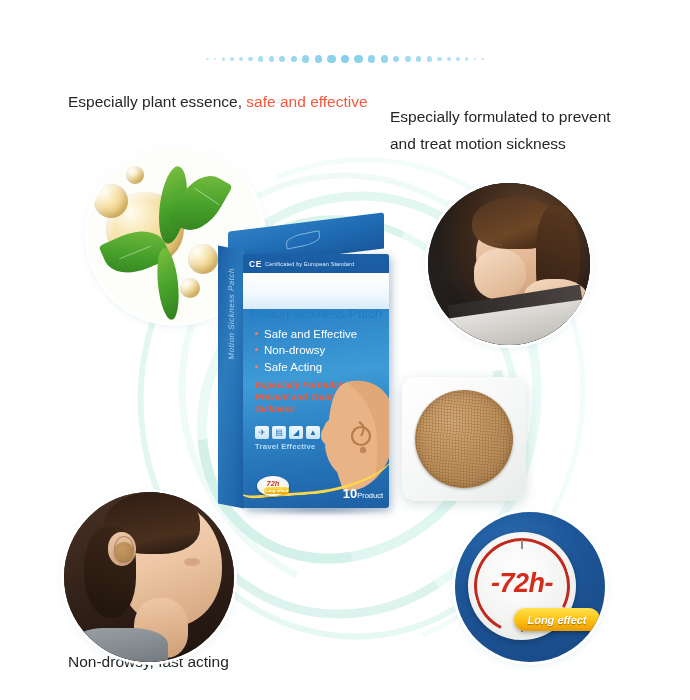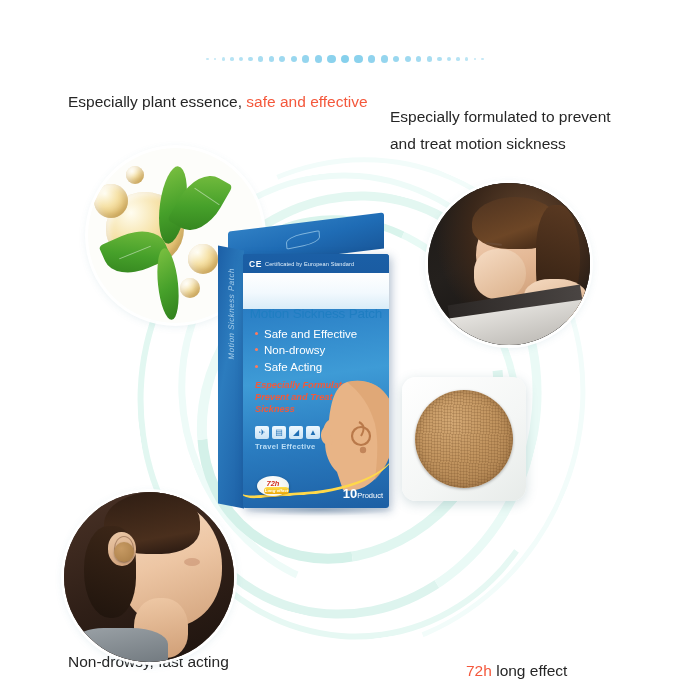--- a/index.html
+++ b/index.html
@@ -273,23 +273,20 @@
     <div class="ring" style="left:146px;top:88px;width:288px;height:334px;border-width:10px;border-color:transparent #e0f6f0 #d4f1e9 #ebfaf6;transform:rotate(38deg);"></div>
     <div class="ring" style="left:78px;top:22px;width:424px;height:468px;border-width:6px;border-color:#eefbf8 transparent #e6f8f3 #e2f7f1;transform:rotate(-8deg);"></div>
     <div class="ring" style="left:58px;top:4px;width:464px;height:504px;border-width:5px;border-color:#f2fcfa #f2fcfa transparent transparent;transform:rotate(24deg);"></div>
   </div>
 
   <div class="cap" id="cap-tl">
     <span>Especially plant essence, </span><span class="hl">safe and effective</span>
   </div>
   <div class="cap" id="cap-tr">Especially formulated to prevent and treat motion sickness</div>
   <div class="cap" id="cap-bl">Non-drowsy, fast acting</div>
-  <div class="cap" id="cap-br">
-    <span class="hl">72h</span><span> long effect</span>
-  </div>
 
   <div class="circle" id="c-plant">
     <div class="ph">
       <div class="drop" style="left:18px;top:44px;width:78px;height:74px;"></div>
       <div class="drop" style="left:6px;top:36px;width:34px;height:34px;"></div>
       <div class="drop" style="left:38px;top:18px;width:18px;height:18px;"></div>
       <div class="drop" style="left:100px;top:96px;width:30px;height:30px;"></div>
       <div class="drop" style="left:92px;top:130px;width:20px;height:20px;"></div>
       <div class="leaf" style="left:72px;top:18px;width:26px;height:78px;transform:rotate(8deg);border-radius:50% 50% 50% 50%;"></div>
       <div class="leaf" style="left:92px;top:24px;width:40px;height:62px;transform:rotate(30deg);"></div>
@@ -323,20 +320,33 @@
     <div style="position:absolute;left:50px;top:50px;width:20px;height:20px;border-radius:50%;background:radial-gradient(circle at 36% 32%,#c79a63,#a77c46);box-shadow:0 1px 2px rgba(0,0,0,.35);"></div>
     <div style="position:absolute;left:70px;top:106px;width:54px;height:60px;border-radius:46% 46% 40% 40%;background:linear-gradient(170deg,#efc9a6,#cf9e76);"></div>
     <div style="position:absolute;left:12px;top:136px;width:92px;height:40px;border-radius:30% 40% 0 0;background:linear-gradient(170deg,#9aa1a6,#6e767c);"></div>
     <div style="position:absolute;left:120px;top:66px;width:16px;height:8px;border-radius:50%;background:rgba(190,130,100,.45);"></div>
   </div>
 
   <div id="patch">
     <div id="patchpad"></div>
   </div>
 
+  <div class="circle" id="c-72">
+    <div class="gauge">
+      <div class="gaugearc"></div>
+      <div class="tick" style="left:53px;top:8px;"></div>
+      <div class="tick" style="left:53px;top:91px;"></div>
+      <div class="h72">
+        <span>-</span><span>72h</span><span>-</span>
+      </div>
+      <div class="ribbon">
+        <span>Long effect</span>
+      </div>
+    </div>
+  </div>
 
   <div id="boxwrap">
     <div id="boxshadow"></div>
     <div id="lid">
       <div class="lidmark"></div>
     </div>
     <div id="spine">
       <div class="spinetext">Motion Sickness Patch</div>
     </div>
 

